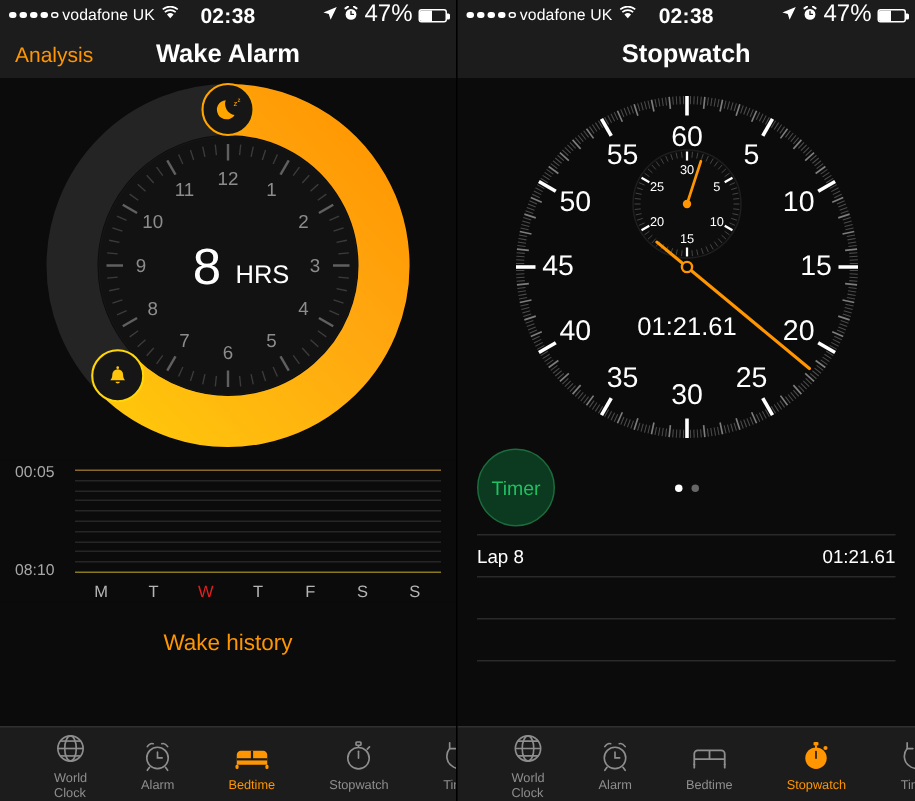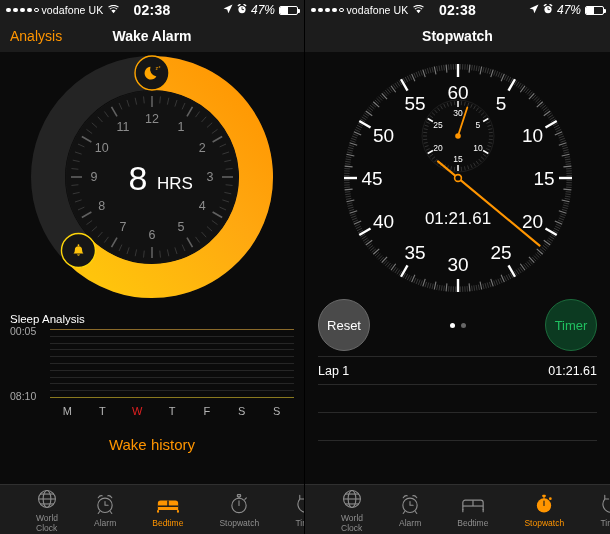--- a/index.html
+++ b/index.html
@@ -20,40 +20,40 @@
   .dots { display:flex; align-items:center; gap:2.5px; }
   .dot { width:4.5px; height:4.5px; border-radius:50%; background:#fff; }
   .dot.empty { background:transparent; border:1px solid #fff; width:4.5px; height:4.5px; }
   .carrier { letter-spacing:0.1px; }
   .wifi { margin-left:2px; display:inline-block; }
   .sb-center {
     position:absolute; left:0; right:0; text-align:center;
     font-size:14px; font-weight:bold; letter-spacing:0.2px;
   }
   .sb-right { margin-left:auto; display:flex; align-items:center; gap:4px; z-index:2; }
-  .battery-pct { font-size:12px;font-style:italic; }
+  .battery-pct { font-size:16px; }
   .batt {
     width:19px; height:9px; border:1px solid #fff; border-radius:2px;
     position:relative; display:inline-block;
   }
   .batt::after {
     content:""; position:absolute; right:-3px; top:2.5px;
     width:2px; height:4px; background:#fff; border-radius:0 1px 1px 0;
   }
   .batt i { display:block; height:100%; background:#fff; width:47%; border-radius:1px 0 0 1px; }
 
   
   .navbar {
     height:32px; background:#1c1c1c; position:relative;
     display:flex; align-items:center; padding:0 10px;
   }
   .nav-left { color:#ff9500; font-size:14px; }
   .nav-title {
     position:absolute; left:0; right:0; text-align:center;
-    color:#fff; font-size:14px; font-weight:bold;
+    color:#fff; font-size:17px; font-weight:bold;
   }
 
   
   .bedtime-area { position:relative; height:255px; background:#0b0b0b; }
   .bedtime-svg { display:block; margin:0 auto; }
 
   
   .sleep { padding:6px 10px 0 10px; background:#0b0b0b; }
   .sleep-title { color:#fff; font-size:11.5px; margin-bottom:4px; }
   .chart-wrap { position:relative; height:68px; display:flex; }
@@ -276,21 +276,20 @@
           <g transform="translate(66.47,198.53)">
             <path d="M -5 3 C -5 3 -3.6 2.1 -3.6 -0.8 A 3.6 3.6 0 0 1 3.6 -0.8 C 3.6 2.1 5 3 5 3 Z" fill="#ffc40c"></path>
             <rect x="-0.9" y="-6.3" width="1.8" height="1.8" rx="0.9" fill="#ffc40c"></rect>
             <path d="M -1.6 4 A 1.7 1.7 0 0 0 1.6 4 Z" fill="#ffc40c"></path>
           </g>
         </g>
       </svg>
     </div>
 
     <div class="sleep">
-      <div class="sleep-title">Sleep Analysis</div>
       <div class="chart-wrap">
         <div class="y-axis">
           <span class="y-lab top">00:05</span>
           <span class="y-lab bot">08:10</span>
         </div>
         <div class="plot" id="sleep-plot">
             <div class="gl first" style="top: 0%;"></div>
             <div class="gl" style="top: 10%;"></div>
             <div class="gl" style="top: 20%;"></div>
             <div class="gl" style="top: 30%;"></div>
@@ -824,32 +823,31 @@
         </g>
 
         <text x="145" y="166" fill="#fff" font-size="17" font-family="Liberation Sans, sans-serif" text-anchor="middle" dominant-baseline="central">01:21.61</text>
 
         <line id="sec-hand" x1="124.98402189903624" y1="109.40600648843869" x2="226.6036030270061" y2="193.65243508559612" stroke="#ff9500" stroke-width="2.1" stroke-linecap="round"></line>
         <circle cx="145" cy="126" r="3.4" fill="#0b0b0b" stroke="#ff9500" stroke-width="1.6"></circle>
       </svg>
     </div>
 
     <div class="sw-controls">
-      <div class="rnd-btn reset-btn">Reset</div>
       <div class="page-dots">
         <i class="pd on"></i>
         <i class="pd"></i>
       </div>
       <div class="rnd-btn start-btn">Timer</div>
     </div>
 
     <div class="lap-list">
       <div class="lap-sep"></div>
       <div class="lap-row">
-        <span>Lap 1</span>
+        <span>Lap 8</span>
         <span>01:21.61</span>
       </div>
       <div class="lap-sep"></div>
       <div class="lap-blank"></div>
       <div class="lap-sep"></div>
       <div class="lap-blank"></div>
       <div class="lap-sep"></div>
     </div>
 
     <div class="tabbar" id="tabbar-right">

